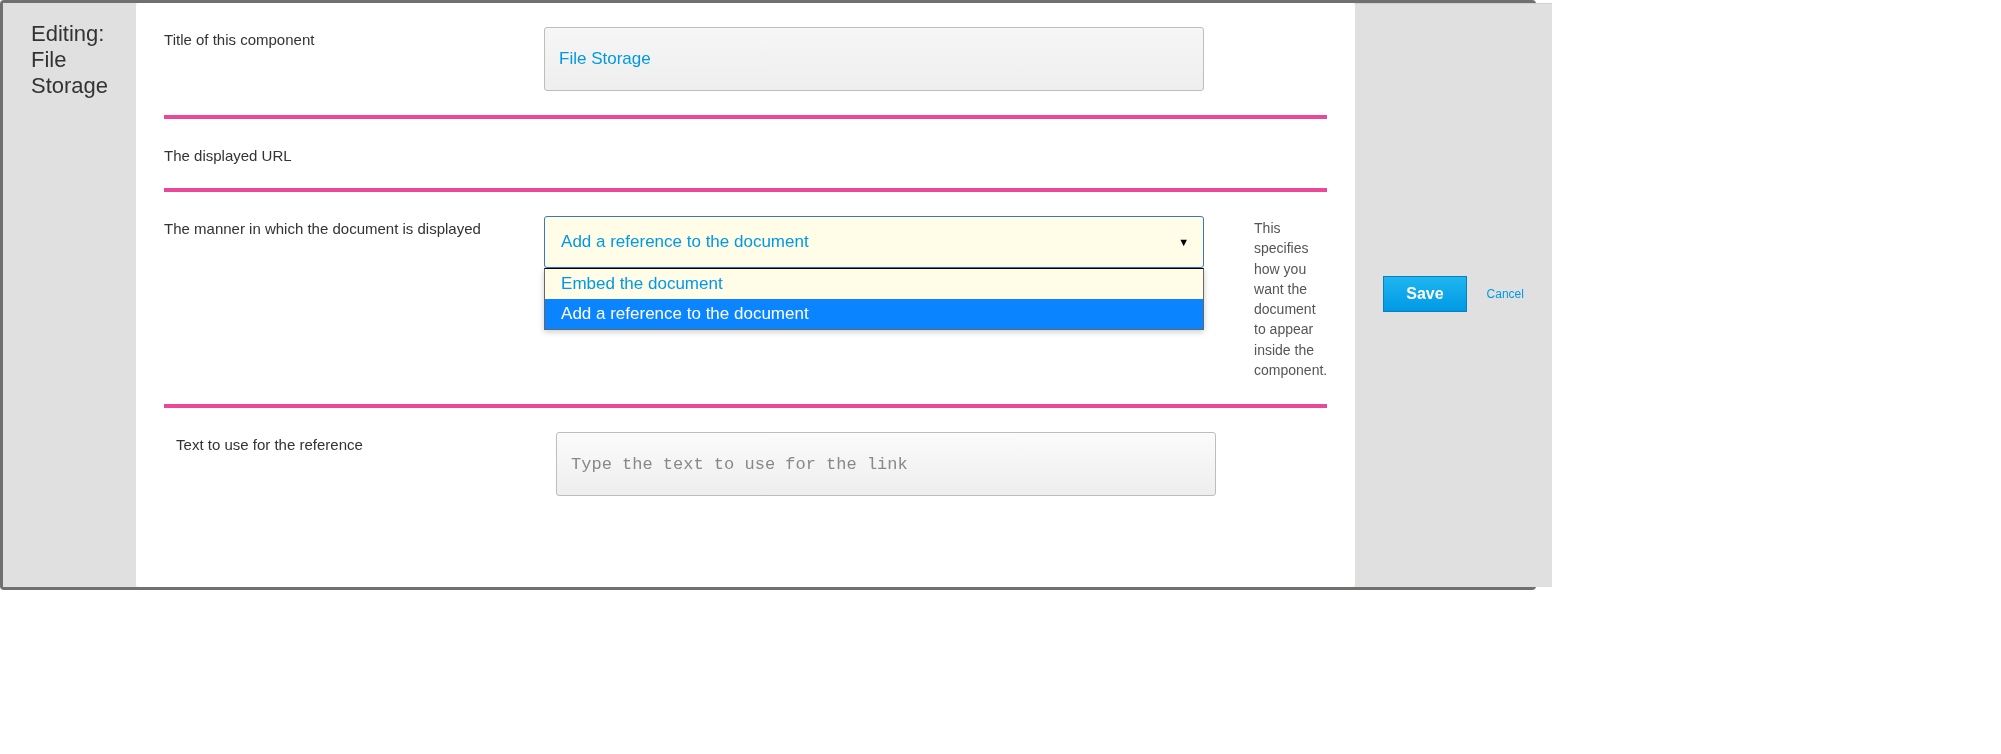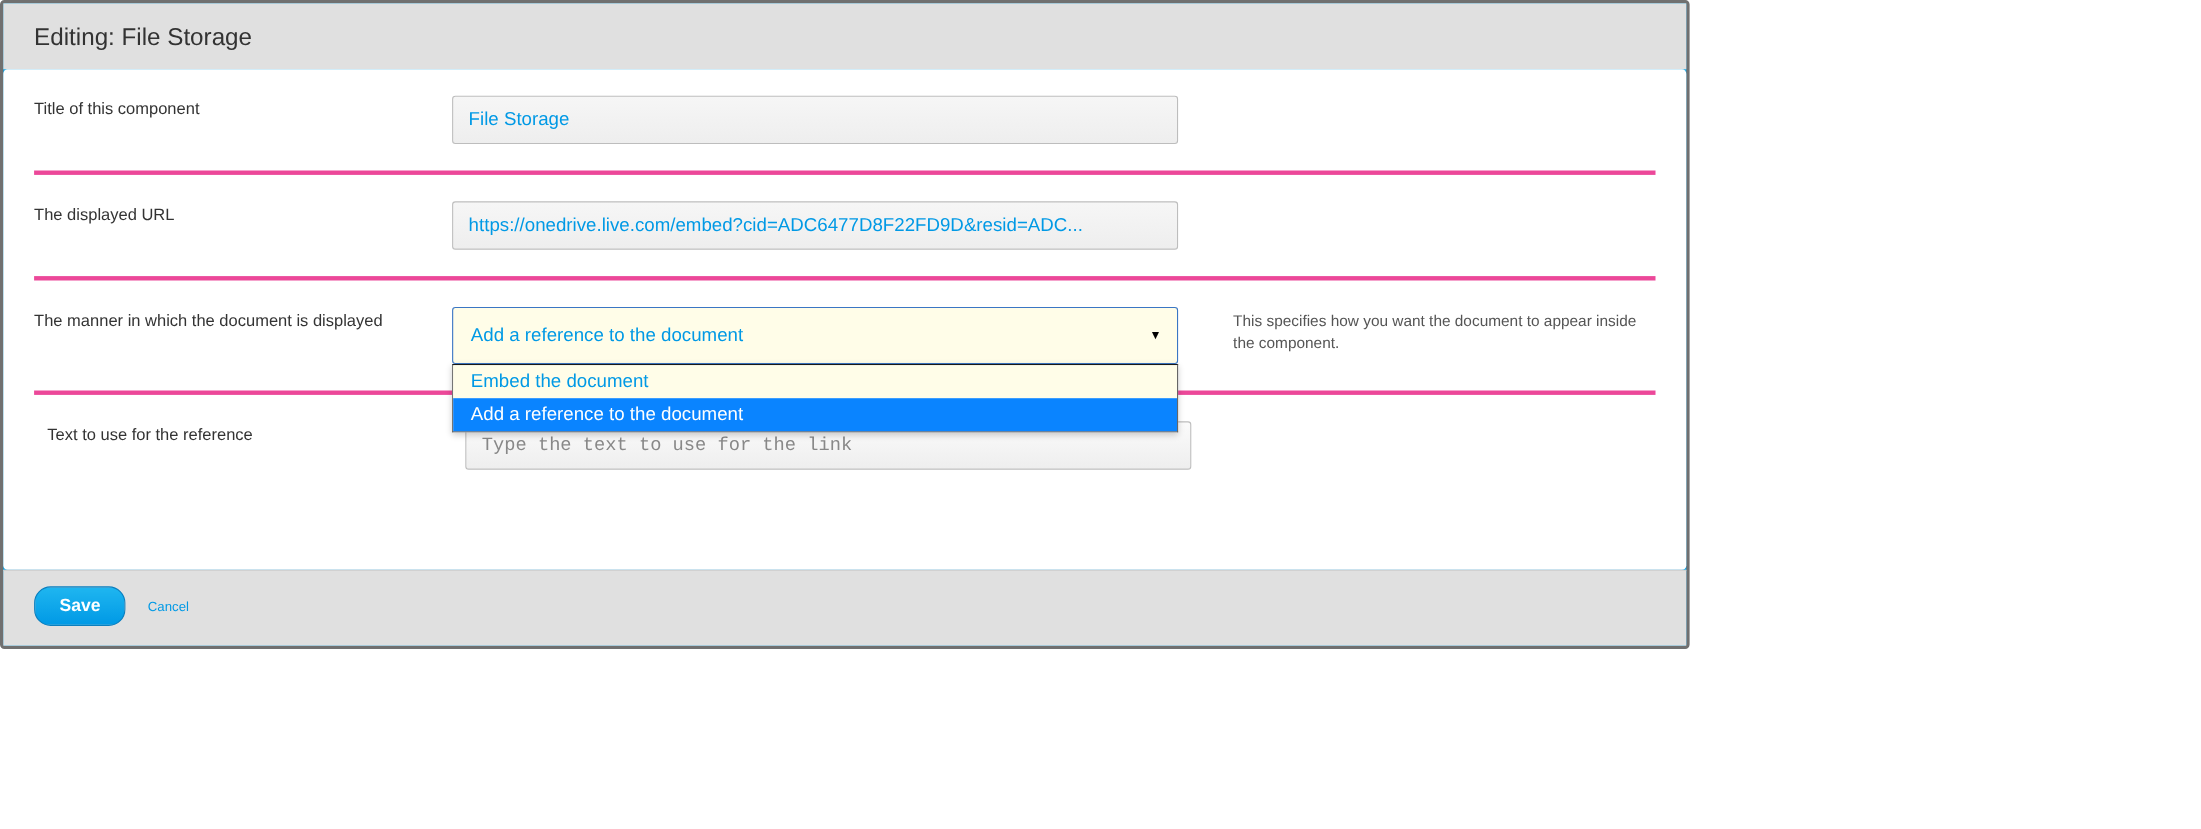--- a/index.html
+++ b/index.html
@@ -7,23 +7,23 @@
     margin: 0;
     padding: 0;
     font-family: "Segoe UI", "Helvetica Neue", Arial, sans-serif;
     background: #fff;
   }
   .window {
     width: 1536px;
     margin: 0;
     border: 3px solid #707070;
     border-radius: 4px;
-    background: #0ea5e9;
-    display: flex;
-    flex-direction: column;
+    background: #fef9c3;
+    display: flex;
+    flex-direction: row;
     min-height: 590px;
     position: relative;
   }
   .header-bar {
     background: #e0e0e0;
     padding: 18px 28px 16px 28px;
   }
   .header-title {
     font-size: 22px;
     color: #333;
@@ -66,21 +66,21 @@
   .help-col {
     flex: 1;
     padding-left: 50px;
     font-size: 14px;
     color: #555;
     line-height: 1.45;
     padding-top: 2px;
   }
   .text-input {
     width: 100%;
-    height: 44px;
+    height: 64px;
     border: 1px solid #bdbdbd;
     border-radius: 3px;
     background: linear-gradient(#f6f6f6, #eeeeee);
     padding: 0 14px;
     font-size: 17px;
     color: #0099e5;
     outline: none;
     overflow: hidden;
     white-space: nowrap;
     text-overflow: ellipsis;
@@ -145,21 +145,21 @@
     padding: 14px 28px 18px 28px;
     display: flex;
     align-items: center;
     gap: 20px;
     border-top: 1px solid #d0d0d0;
   }
   .btn-primary {
     background: linear-gradient(#1fb6f0,#0099e5);
     color: #fff;
     border: 1px solid #0a7fbf;
-    border-radius: 15px;
+    border-radius: 0;
     padding: 8px 22px;
     font-size: 16px;
     font-weight: 600;
     cursor: pointer;
   }
   .link-cancel {
     color: #0099e5;
     font-size: 12px;
     cursor: pointer;
     text-decoration: none;
@@ -179,23 +179,20 @@
     <div class="row">
       <div class="label-col">Title of this component</div>
       <div class="control-col">
         <input type="text" class="text-input" value="File Storage" style="">
       </div>
       <div class="help-col"></div>
     </div>
 
     <div class="row">
       <div class="label-col">The displayed URL</div>
-      <div class="control-col">
-        <input type="text" class="text-input" value="https://onedrive.live.com/embed?cid=ADC6477D8F22FD9D&amp;resid=ADC..." style="">
-      </div>
     </div>
 
     <div class="row">
       <div class="label-col">The manner in which the document is displayed</div>
       <div class="control-col">
         <div class="select-box">
           <span>Add a reference to the document</span>
           <span class="select-caret">▼</span>
         </div>
         <div class="dropdown-list">

